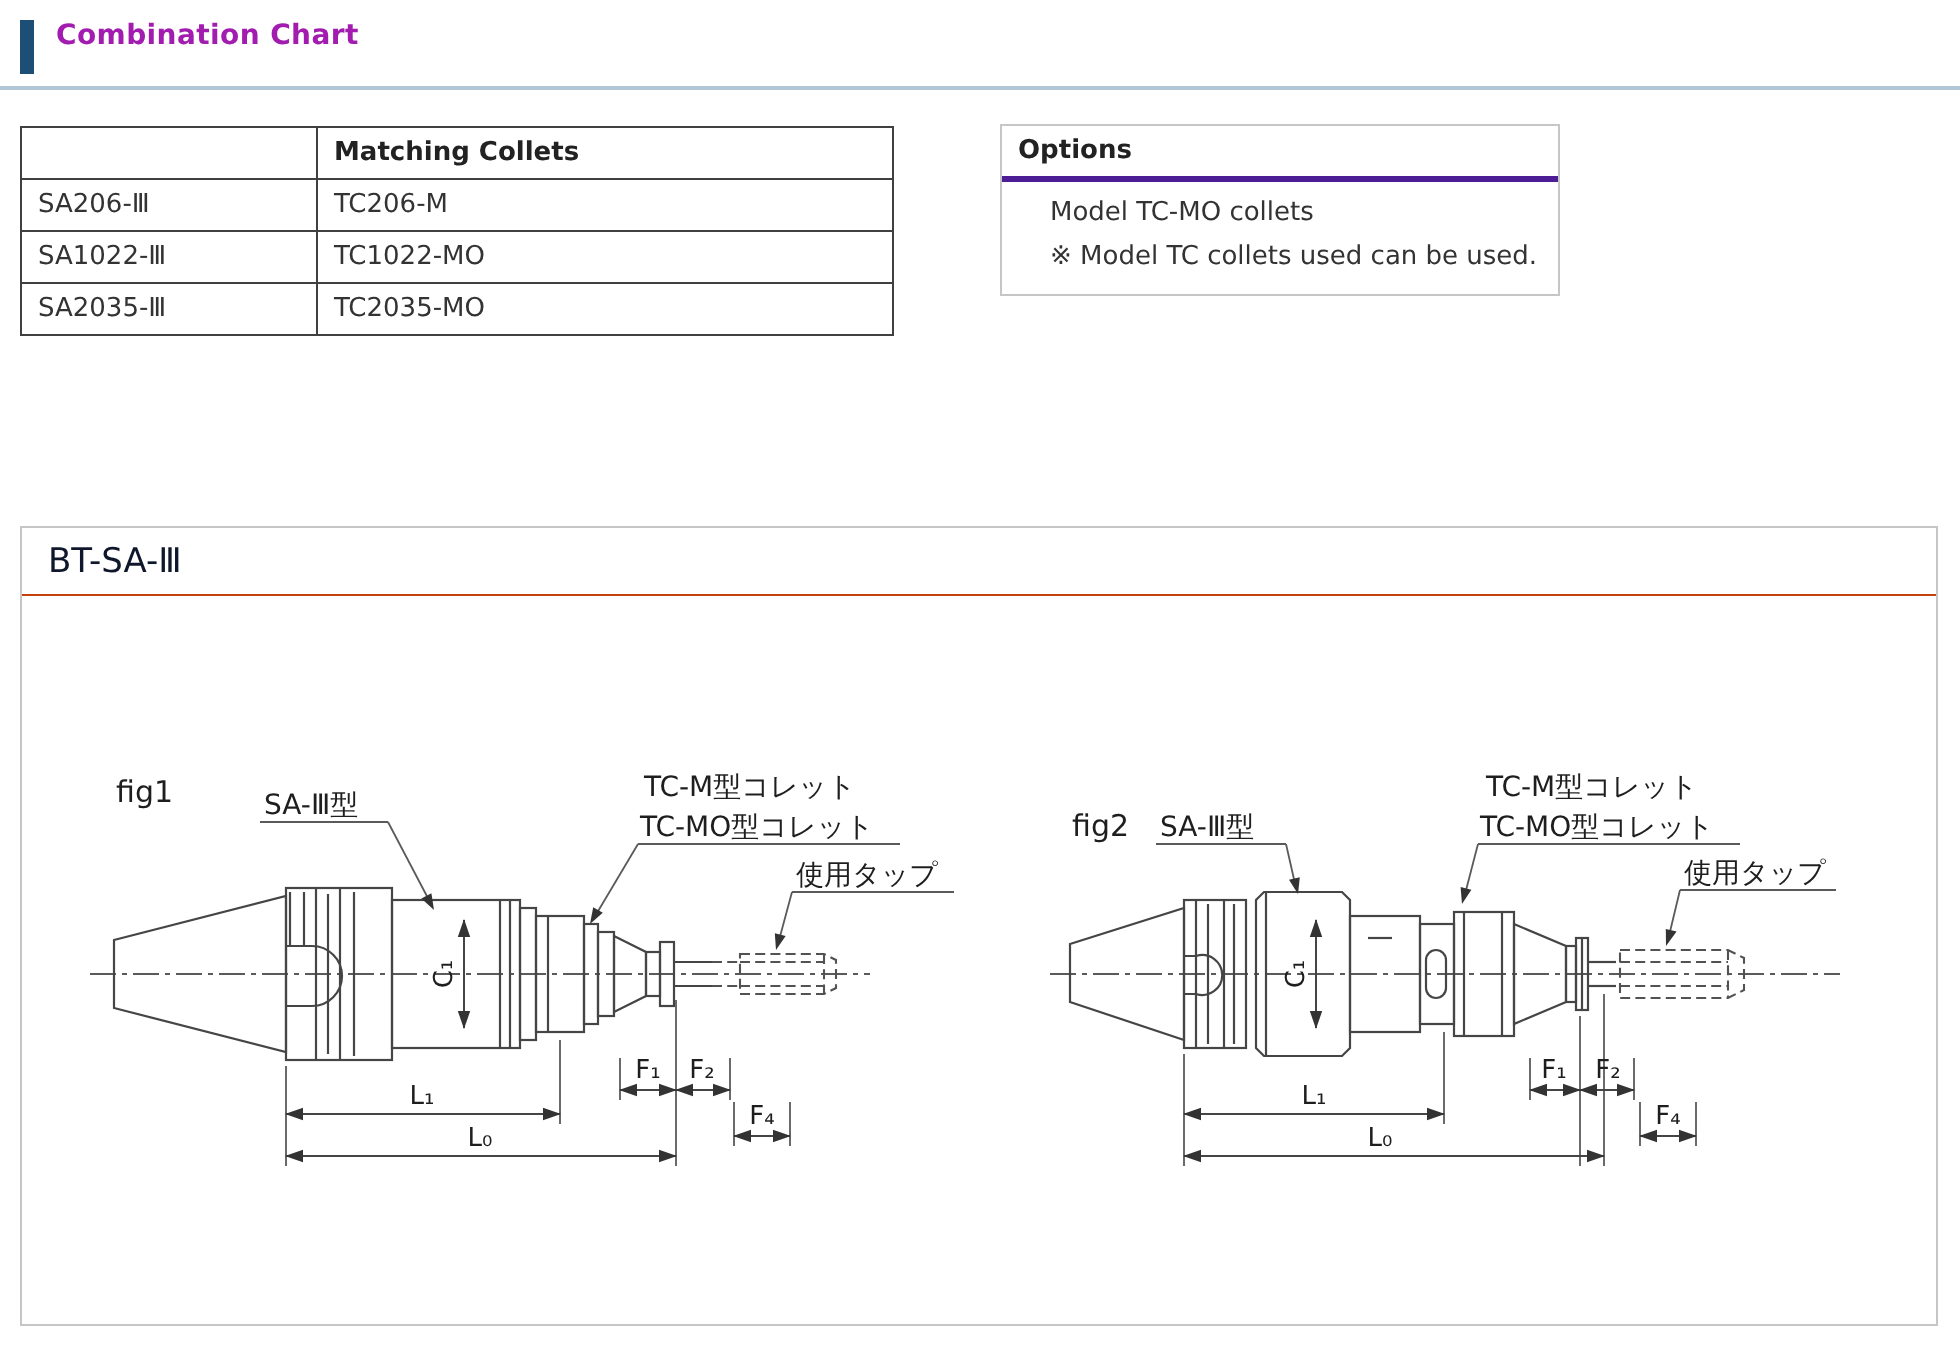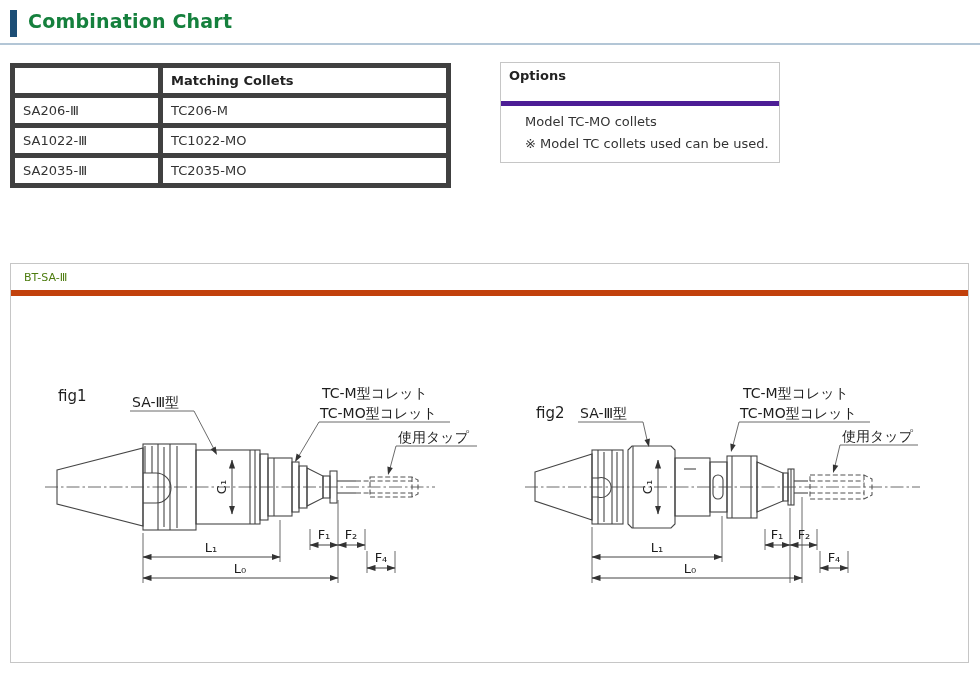--- a/index.html
+++ b/index.html
@@ -1,41 +1,41 @@
 <!DOCTYPE html>
 <html><head>
 <meta charset="utf-8">
 <style>
   html,body { margin:0; padding:0; background:#fff; }
   body { font-family:"DejaVu Sans","Liberation Sans",sans-serif; }
   .page { position:relative; width:980px; height:683px; background:#fff; overflow:hidden; }
 
   
   .accent-bar { position:absolute; left:10px; top:10px; width:7px; height:27px; background:#1d4e76; }
-  .page-title { position:absolute; left:28px; top:10px; font-size:19px; font-weight:bold; color:#15803d; letter-spacing:.2px; }
+  .page-title { position:absolute; left:28px; top:10px; font-size:14px; font-weight:bold; color:#a21caf; letter-spacing:.2px; }
   .header-rule { position:absolute; left:0; top:43px; width:980px; height:2px; background:#b3c6d6; }
 
   
   .collet-table { position:absolute; left:10px; top:63px; border-collapse:collapse; background:#fff; }
   .collet-table th, .collet-table td {
-    border:5px solid #404040; font-size:13px; color:#333;
+    border:1px solid #404040; font-size:13px; color:#333;
     padding:0 8px; height:25px; text-align:left; font-weight:normal;
   }
   .collet-table th { font-weight:bold; color:#222; }
   .col-model { width:148px; } .col-collet { width:288px; }
 
   
   .options-box { position:absolute; left:500px; top:62px; width:278px; border:1px solid #c6c6c6; background:#fff; }
-  .options-title { font-size:13px; font-weight:bold; color:#222; padding:5px 8px 18px; border-bottom:5px solid #4c1d95; }
+  .options-title { font-size:13px; font-weight:bold; color:#222; padding:5px 8px 5px; border-bottom:3px solid #4c1d95; }
   .options-body { padding:5px 8px 7px; }
   .options-line { font-size:13px; color:#333; padding:3px 0 4px; white-space:nowrap;margin-left:16px; }
 
   
   .diagram-box { position:absolute; left:10px; top:263px; width:957px; height:398px; border:1px solid #c6c6c6; background:#fff; }
-  .diagram-title { font-size:11px; color:#4d7c0f; padding:7px 13px 6px; border-bottom:6px solid #c2410c; }
+  .diagram-title { font-size:17px; color:#0f172a; padding:7px 13px 6px; border-bottom:1px solid #c2410c; }
   .fig-svg { position:absolute; top:116px; }
   .fig-svg.f1 { left:29px; }
   .fig-svg.f2 { left:509px; }
 
   
   .ln   { stroke:#454545; stroke-width:1.1; fill:none; stroke-linejoin:miter; }
   .thin { stroke:#5a5a5a; stroke-width:0.9; fill:none; }
   .cl   { stroke:#5a5a5a; stroke-width:0.9; fill:none; stroke-dasharray:13 3 2.5 3; }
   .dash { stroke:#525252; stroke-width:1.05; fill:none; stroke-dasharray:5 2.6; }
   .dim  { stroke:#454545; stroke-width:1; fill:none; }

